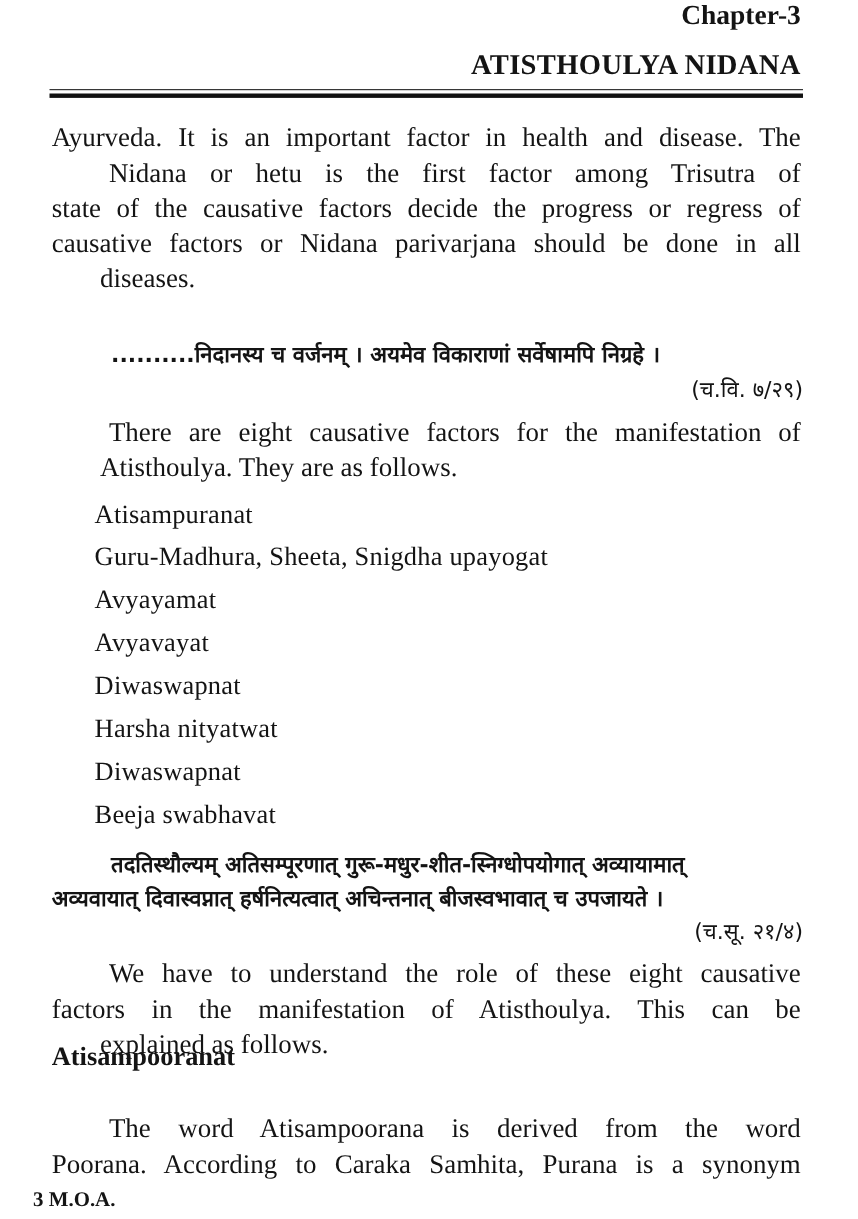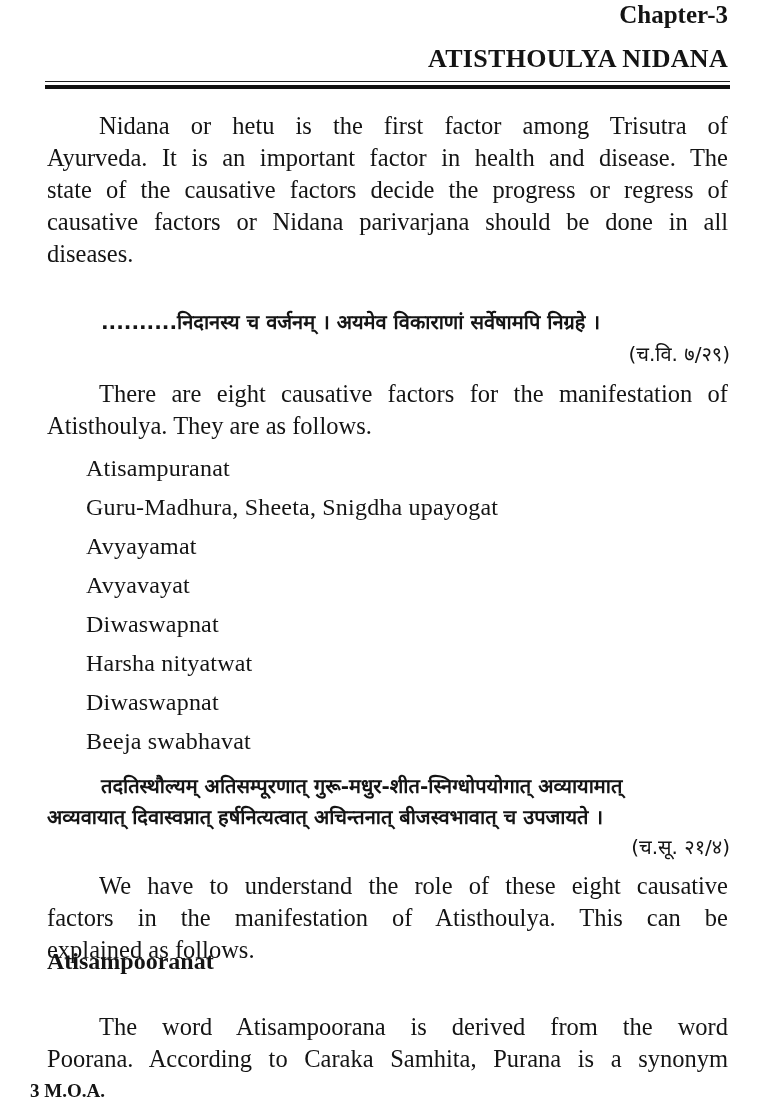--- a/index.html
+++ b/index.html
@@ -16,21 +16,21 @@
   }
   .rule-thin { position: absolute; left: 45px; width: 685px; top: 81px; height: 1px; background: #222; }
   .rule-thick { position: absolute; left: 45px; width: 685px; top: 85px; height: 4px; background: #111; }
 
   .para {
     position: absolute; left: 47px; width: 681px;
     font-family: "Liberation Serif", serif; font-size: 24.5px; line-height: 32px;
     text-align: justify; text-align-last: left;
   }
   .para .line { display: block; text-align: justify; text-align-last: justify; white-space: nowrap; }
-  .para .line.last { text-align-last: left; }
+  .para .line.last { text-align-last: left; margin-left: 44px; }
   .para .line.indent { padding-left: 52px; }
 
   .skt {
     position: absolute; font-family: "DejaVu Sans", sans-serif; font-weight: bold;
     font-size: 20px; line-height: 30px; white-space: nowrap;
   }
   .skt-ref {
     position: absolute; right: 50px; font-family: "DejaVu Sans", sans-serif;
     font-size: 20px; line-height: 30px; white-space: nowrap;
   }
@@ -52,22 +52,22 @@
 <body>
 
 <div class="page">
 
   <div class="chapter-label">Chapter-3</div>
   <div class="chapter-title">ATISTHOULYA NIDANA</div>
   <div class="rule-thin"></div>
   <div class="rule-thick"></div>
 
   <div class="para" style="top:110px;">
+    <span class="line">Ayurveda. It is an important factor in health and disease. The</span>
     <span class="line indent">Nidana or hetu is the first factor among Trisutra of</span>
-    <span class="line">Ayurveda. It is an important factor in health and disease. The</span>
     <span class="line">state of the causative factors decide the progress or regress of</span>
     <span class="line">causative factors or Nidana parivarjana should be done in all</span>
     <span class="line last">diseases.</span>
   </div>
 
   <div class="skt" style="left:101px; top:307px;text-align:center;">..........निदानस्य च वर्जनम् । अयमेव विकाराणां सर्वेषामपि निग्रहे ।</div>
   <div class="skt-ref" style="top:339px;text-align:center;">(च.वि. ७/२९)</div>
 
   <div class="para" style="top:378px;">
     <span class="line indent">There are eight causative factors for the manifestation of</span>

